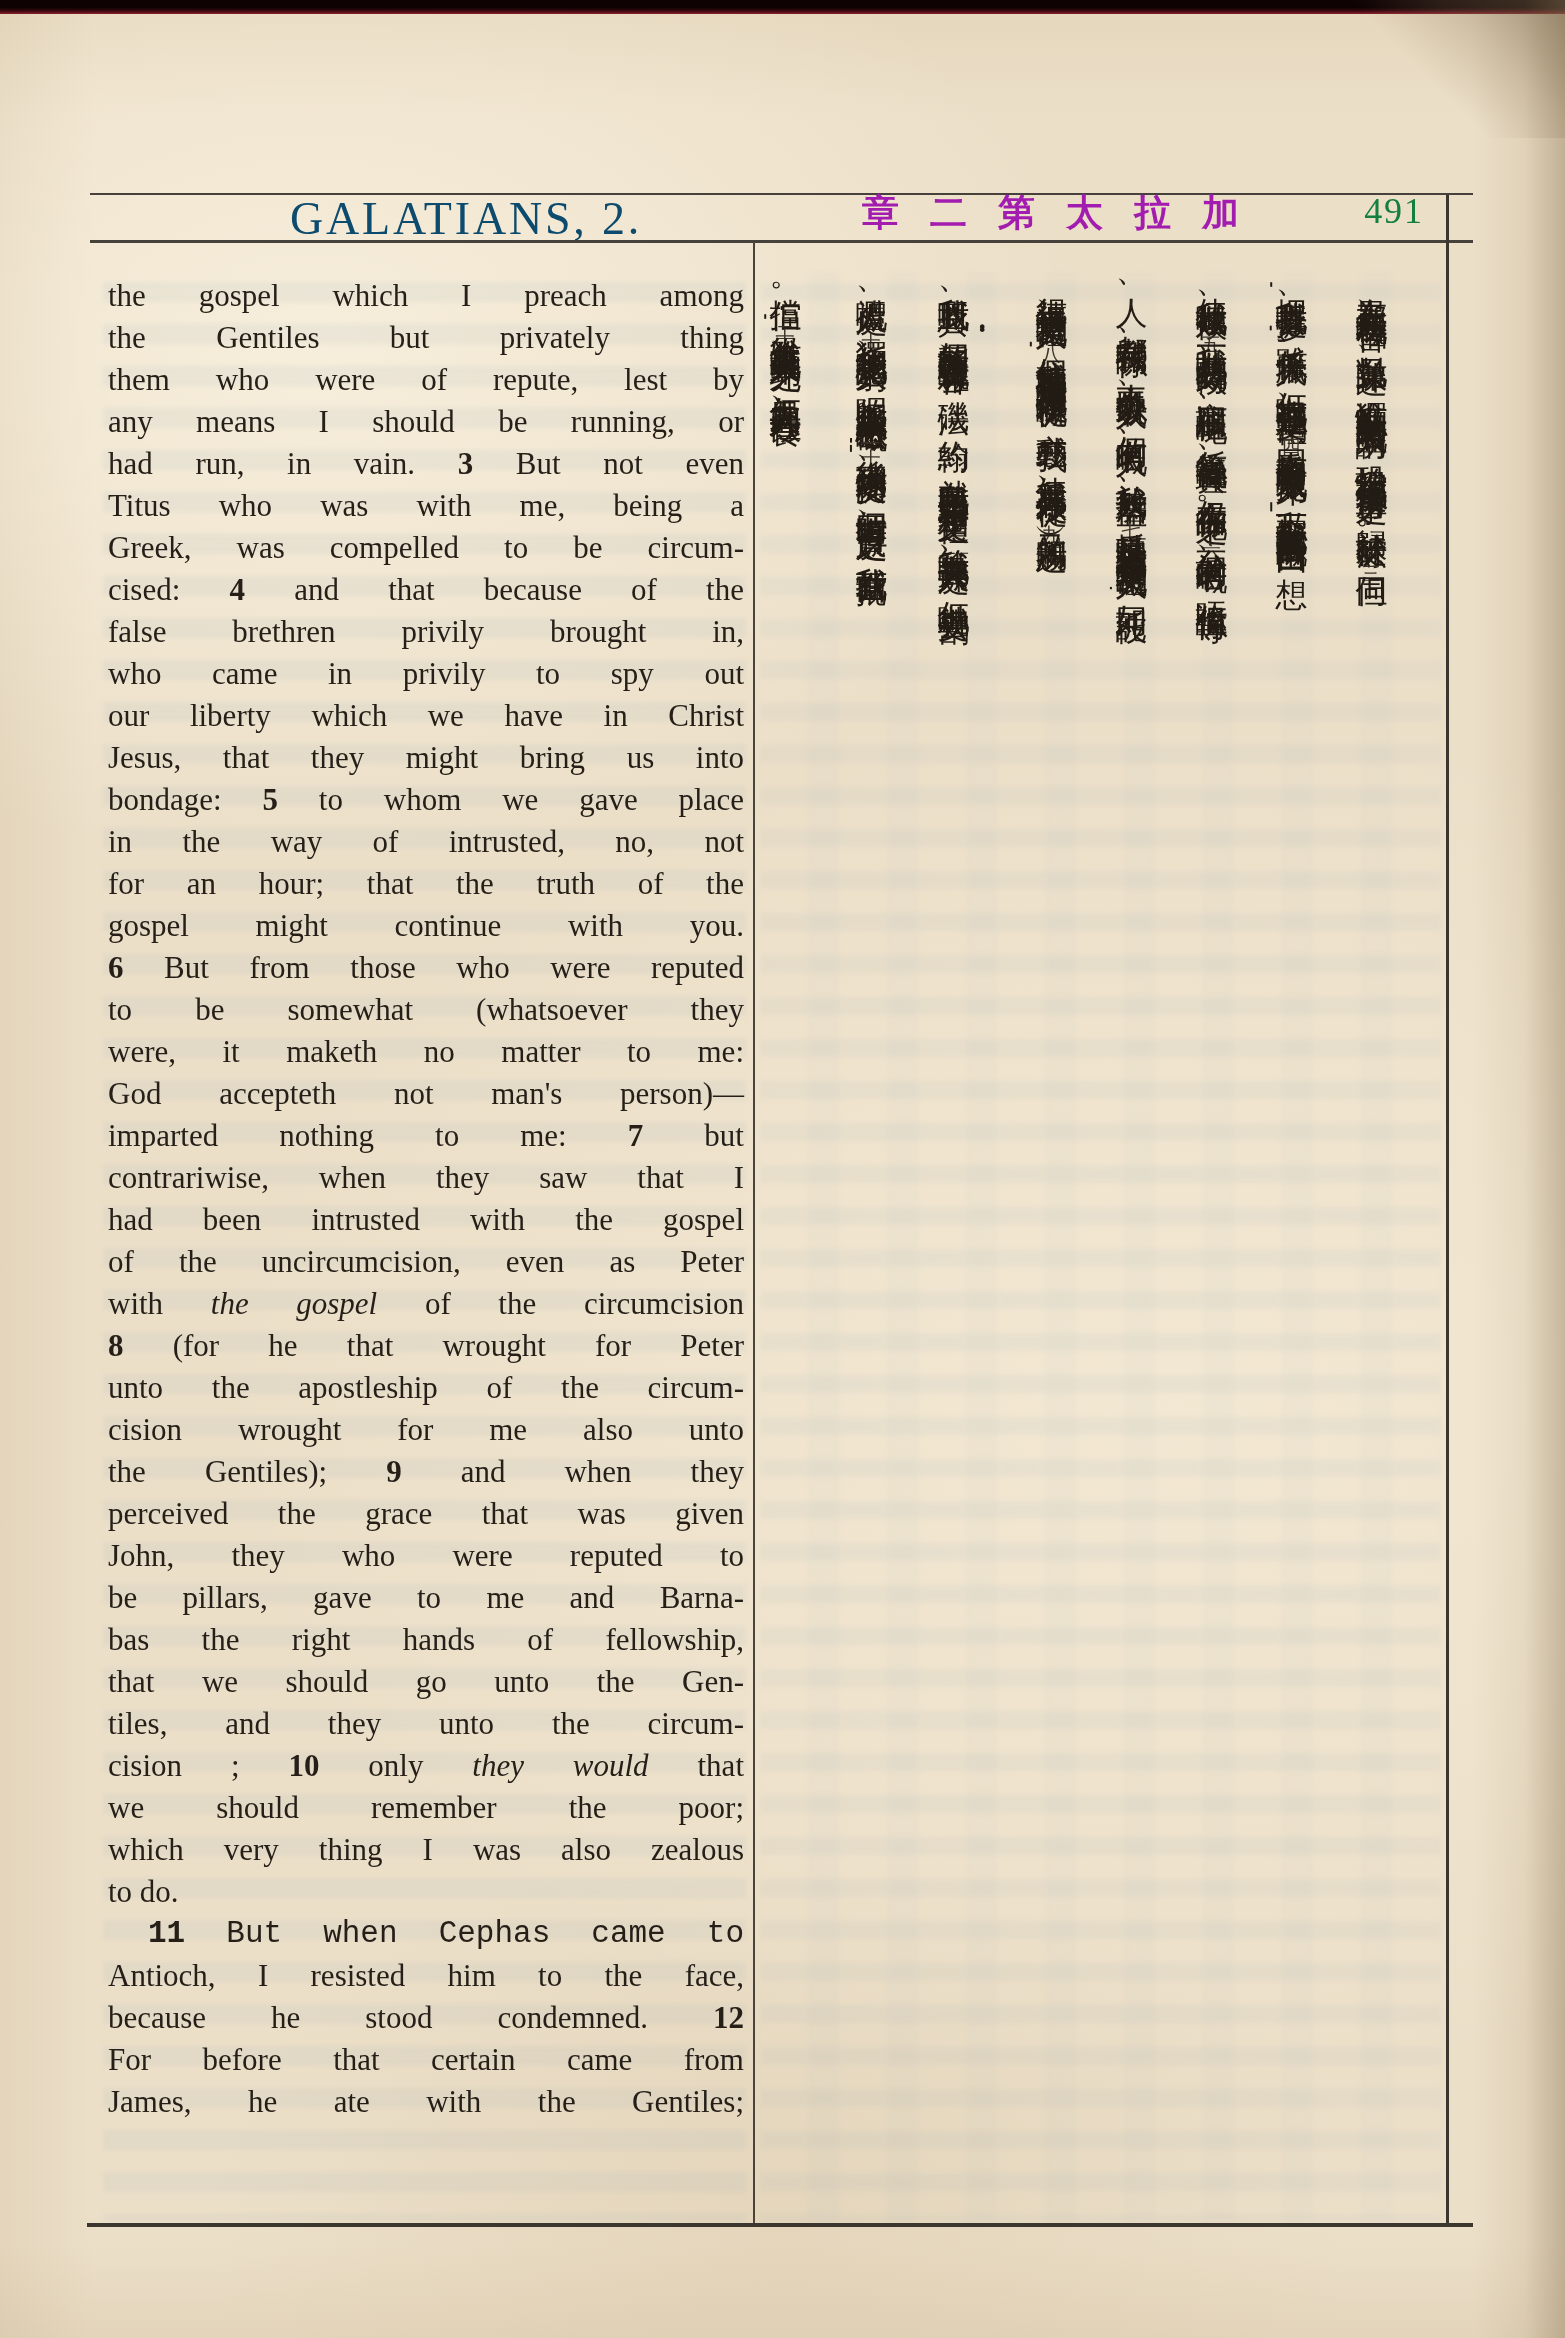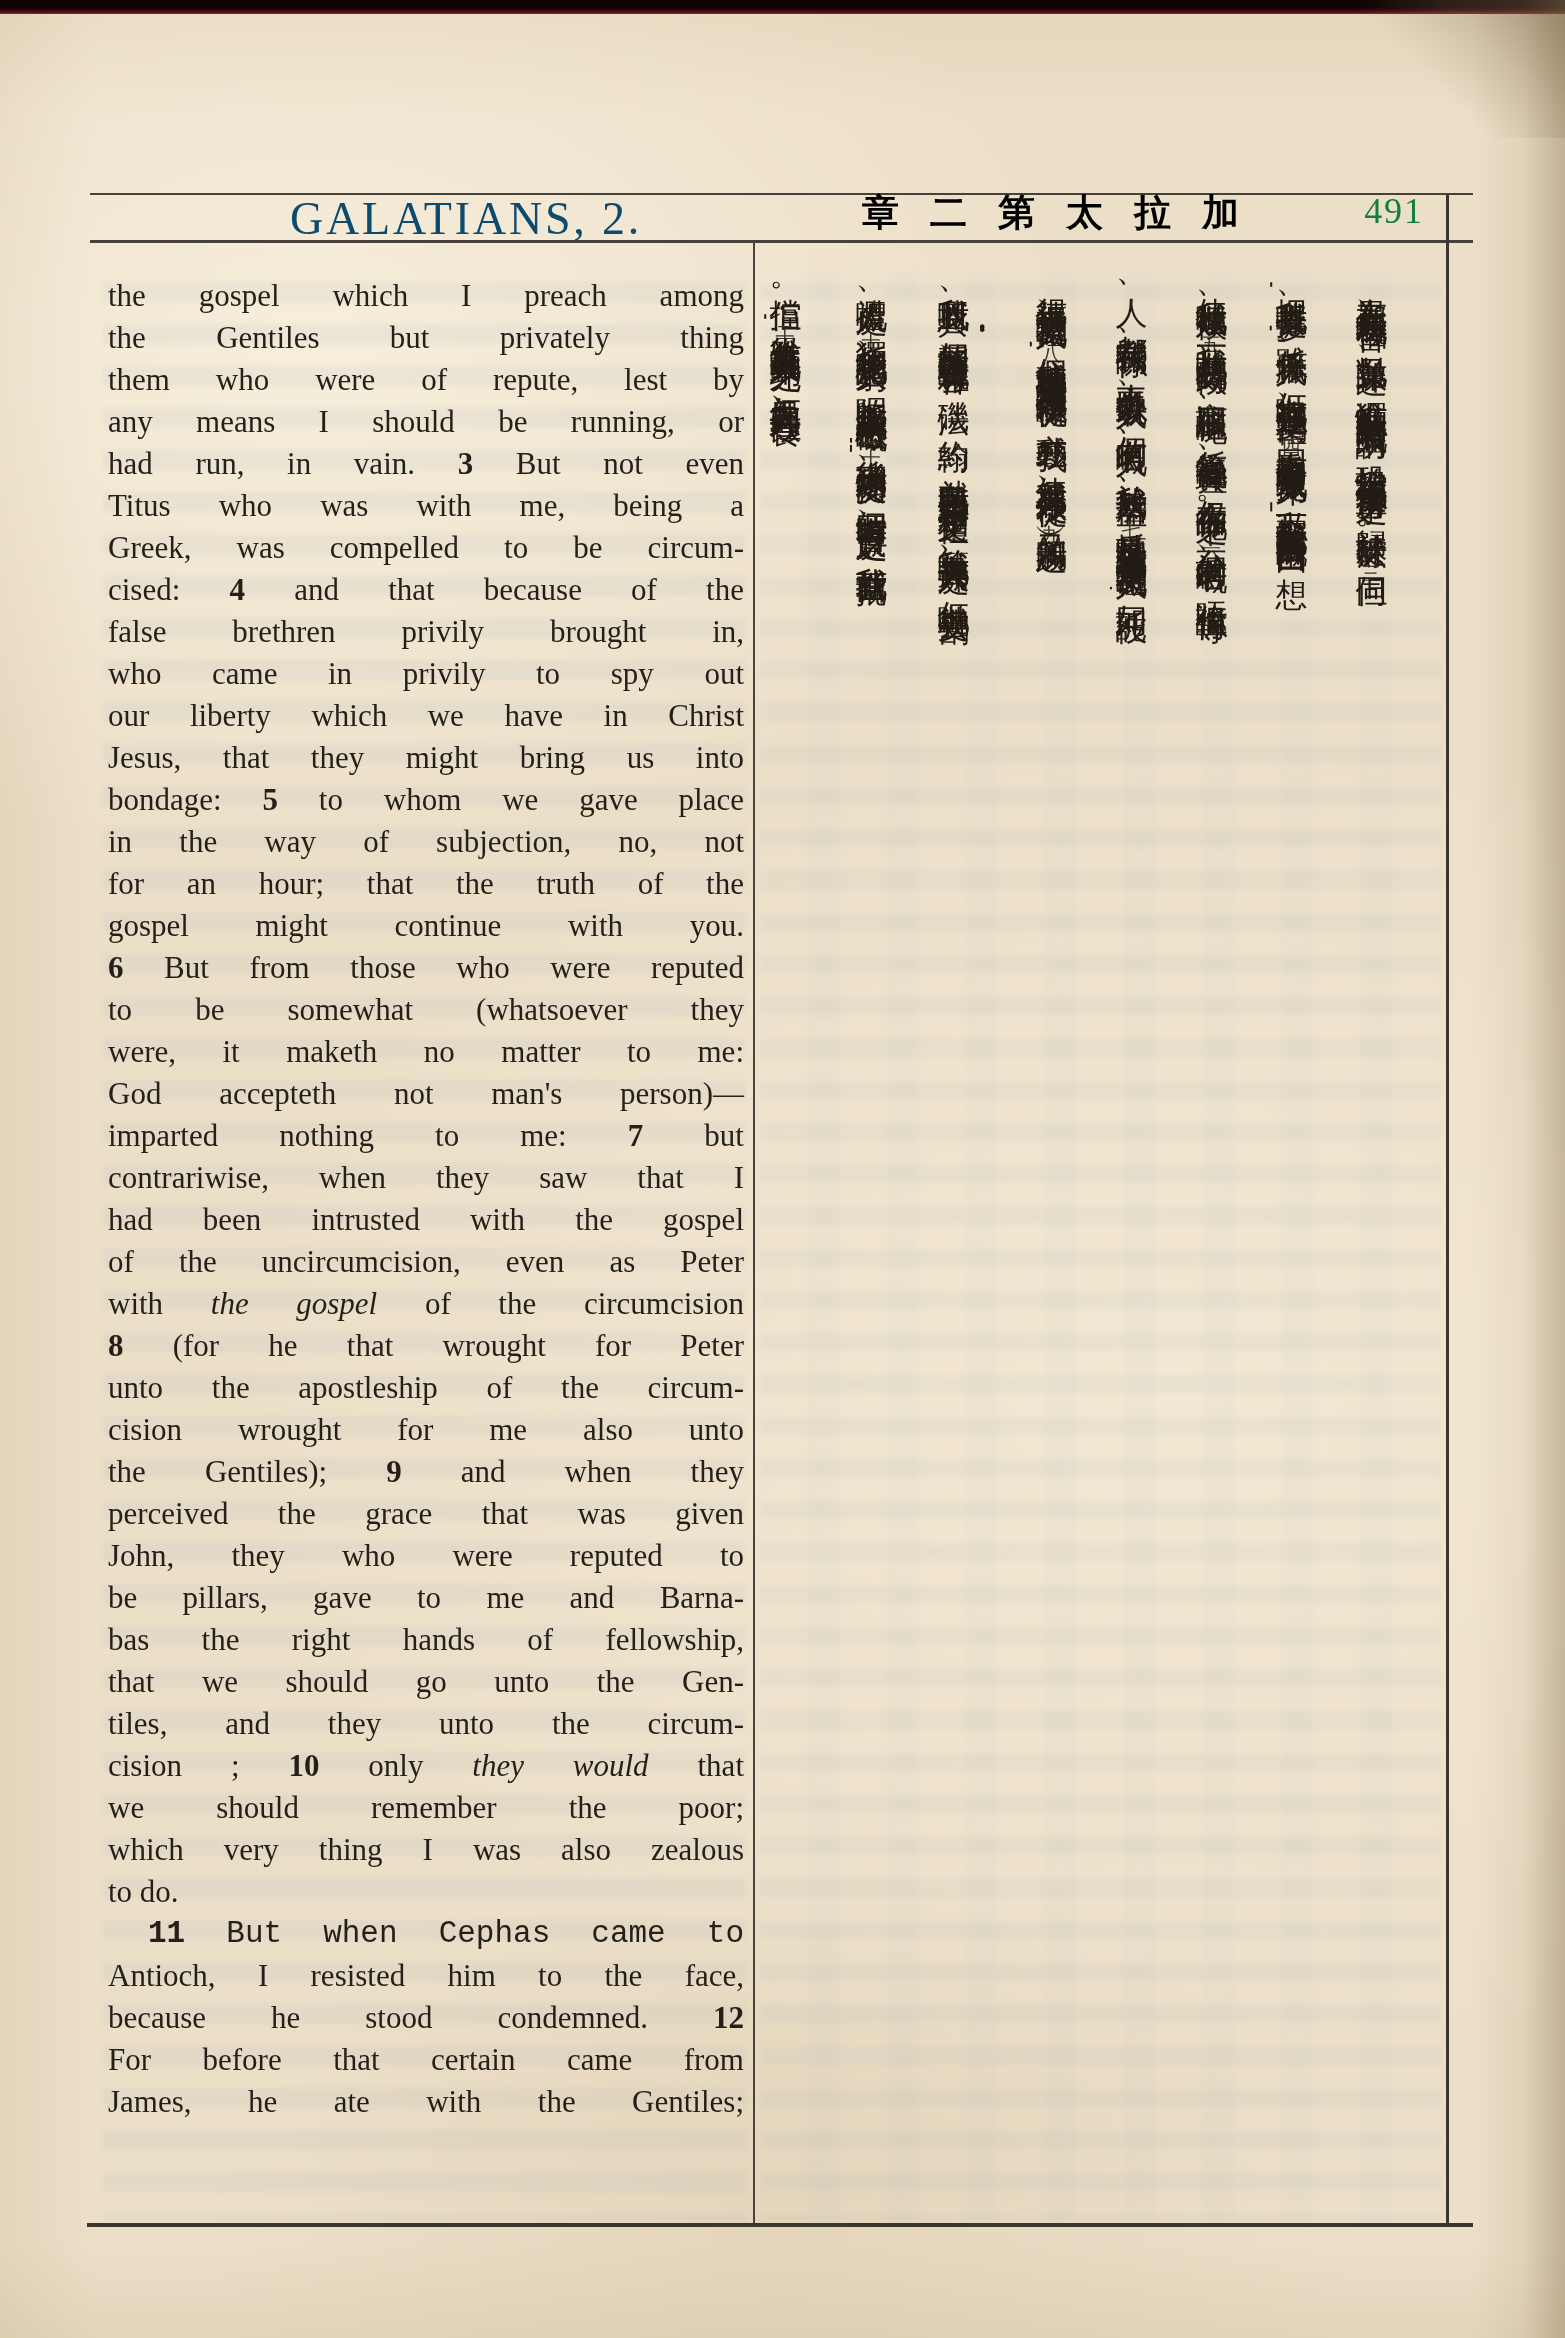--- a/index.html
+++ b/index.html
@@ -50,21 +50,21 @@
   .rule-mid{left:90px;top:240px;width:1383px;height:2.8px;}
   .rule-bottom{left:87px;top:2223px;width:1386px;height:3.7px;background:#3b362e;}
   .v-divider{left:753px;top:242px;width:1.8px;height:1981px;background:#4a453c;}
   .v-right{left:1446px;top:195px;width:2.8px;height:2031px;background:#3b362e;}
   .hdr-left{
     position:absolute;left:290px;top:192px;width:367px;
     font-size:46px;letter-spacing:2.8px;color:#0c4a6e;white-space:nowrap;
   }
   .hdr-cn{
     position:absolute;left:831px;top:188px;width:432px;text-align:center;
-    font-size:37px;letter-spacing:31px;text-indent:31px;color:#000000;white-space:nowrap;
+    font-size:37px;letter-spacing:31px;text-indent:31px;color:#a21caf;white-space:nowrap;
     font-family:"DejaVu Sans", sans-serif;font-weight:bold;
   }
   .hdr-page{
     position:absolute;left:1348px;top:190px;width:92px;text-align:center;
     font-size:36px;color:#15803d;letter-spacing:1.8px;
   }
   
   .en-col{
     position:absolute;left:108px;top:275px;width:636px;height:1949px;
     font-size:31px;line-height:42px;color:#251f18;
@@ -113,21 +113,21 @@
     <div class="eline">any means I should be running, or</div>
     <div class="eline">had run, in vain. <b>3</b> But not even</div>
     <div class="eline">Titus who was with me, being a</div>
     <div class="eline">Greek, was compelled to be circum-</div>
     <div class="eline">cised: <b>4</b> and that because of the</div>
     <div class="eline">false brethren privily brought in,</div>
     <div class="eline">who came in privily to spy out</div>
     <div class="eline">our liberty which we have in Christ</div>
     <div class="eline">Jesus, that they might bring us into</div>
     <div class="eline">bondage: <b>5</b> to whom we gave place</div>
-    <div class="eline">in the way of subjection, no, not</div>
+    <div class="eline">in the way of intrusted, no, not</div>
     <div class="eline">for an hour; that the truth of the</div>
     <div class="eline">gospel might continue with you.</div>
     <div class="eline"><b>6</b> But from those who were reputed</div>
     <div class="eline">to be somewhat (whatsoever they</div>
     <div class="eline">were, it maketh no matter to me:</div>
     <div class="eline">God accepteth not man's person)—</div>
     <div class="eline">imparted nothing to me: <b>7</b> but</div>
     <div class="eline">contrariwise, when they saw that I</div>
     <div class="eline">had been intrusted with the gospel</div>
     <div class="eline">of the uncircumcision, even as Peter</div>

